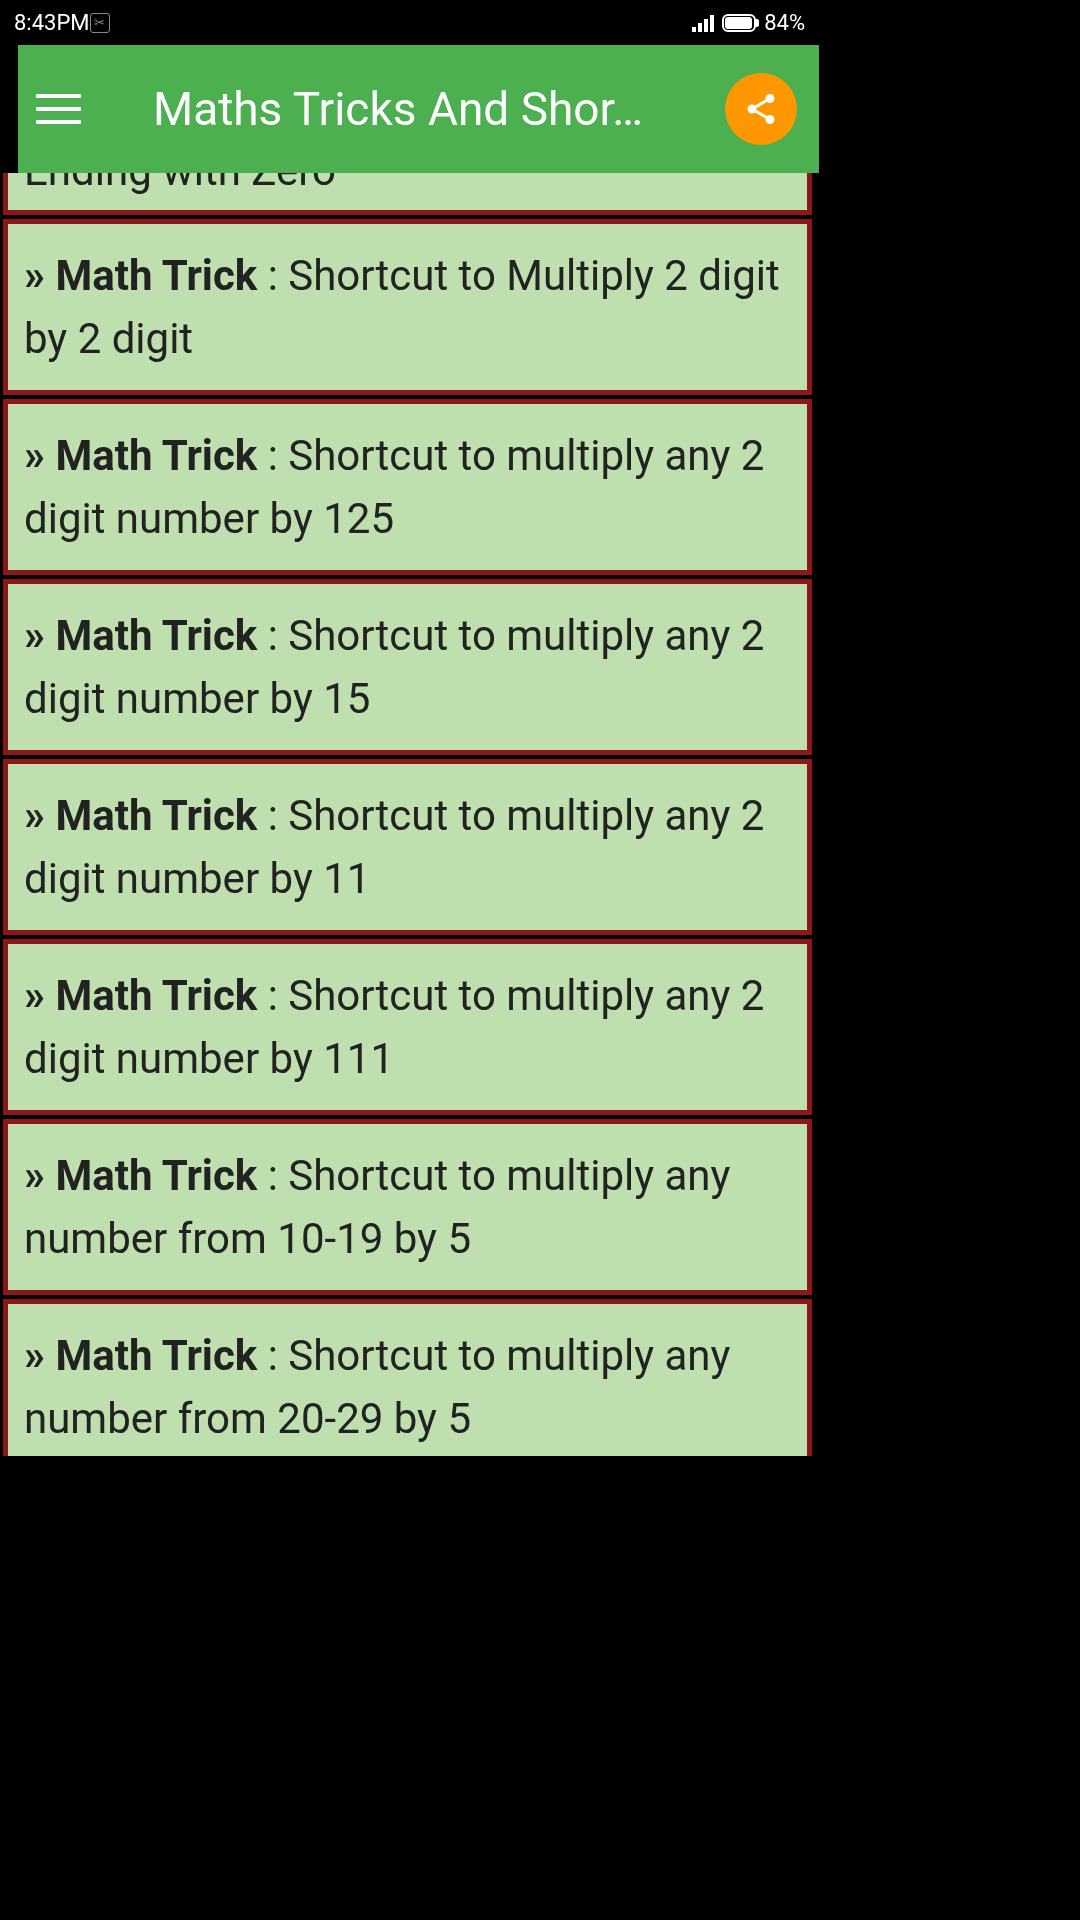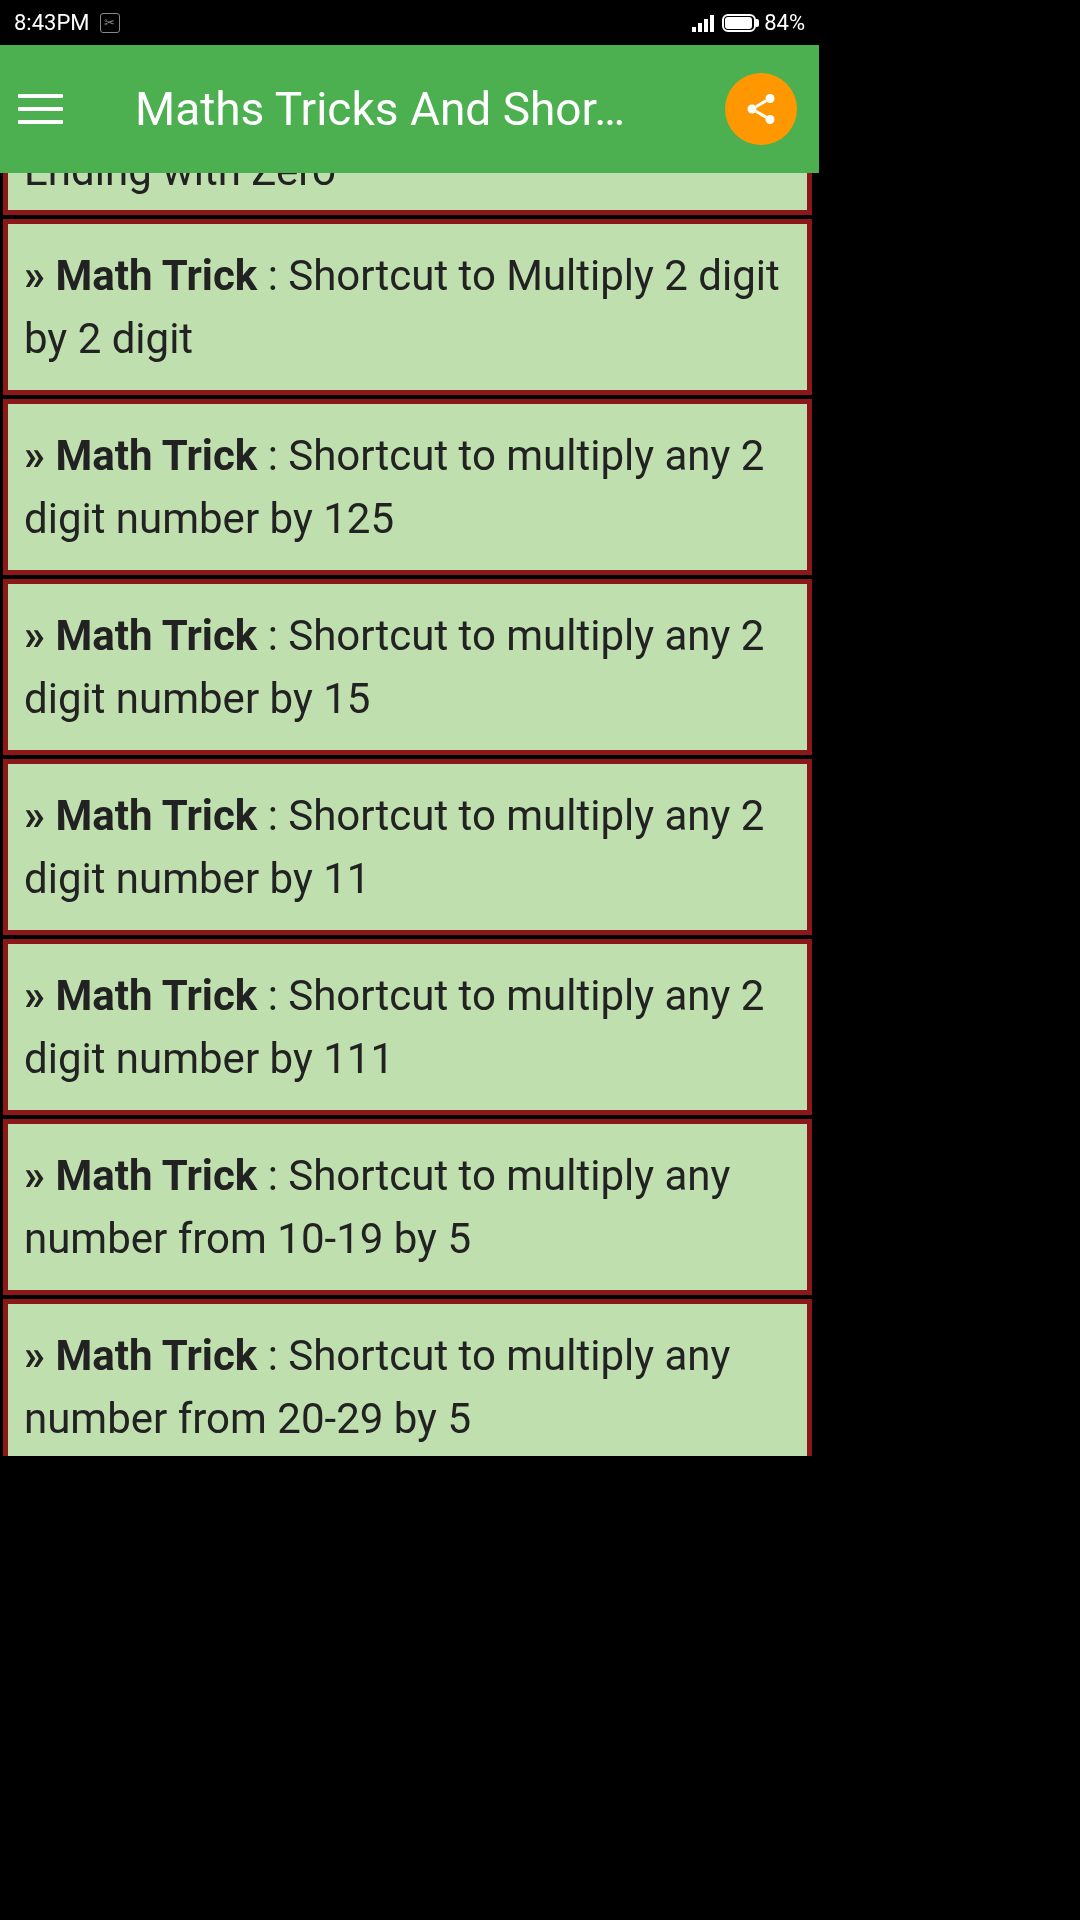--- a/index.html
+++ b/index.html
@@ -21,21 +21,20 @@
       color: #fff;
       display: flex;
       align-items: center;
       padding: 0 14px;
       font-size: 22px;
       justify-content: space-between;
     }
     .status-left {
       display: flex;
       align-items: center;
-      gap: 10px;
     }
     .status-right {
       display: flex;
       align-items: center;
       gap: 8px;
     }
     .status-icon-box {
       width: 20px;
       height: 20px;
       border: 1.5px solid #888;
@@ -86,20 +85,21 @@
       background: #fff;
       border-radius: 3px;
     }
     .app-bar {
       height: 128px;
       background: #4caf50;
       display: flex;
       align-items: center;
       padding: 0 18px;
       position: relative;
+      margin-left: 18px;
     }
     .hamburger {
       width: 45px;
       display: flex;
       flex-direction: column;
       gap: 9px;
       cursor: pointer;
     }
     .hamburger span {
       height: 4px;

